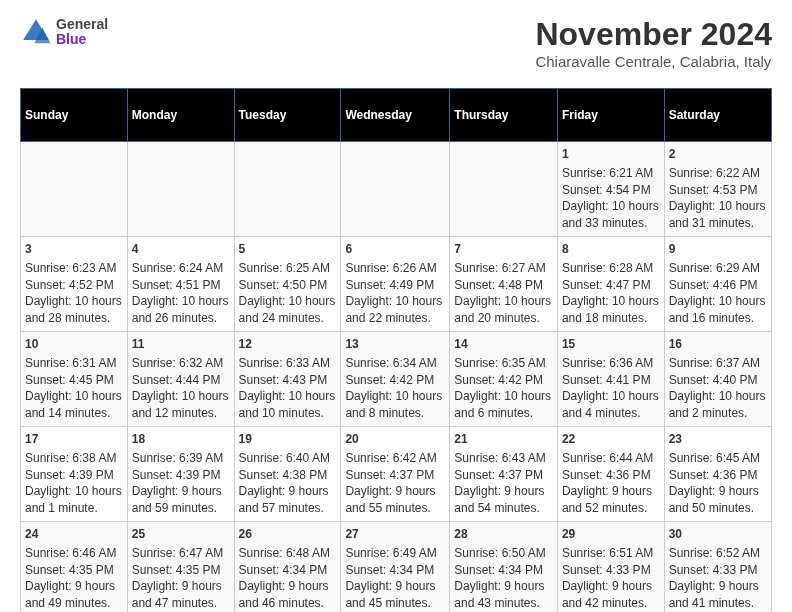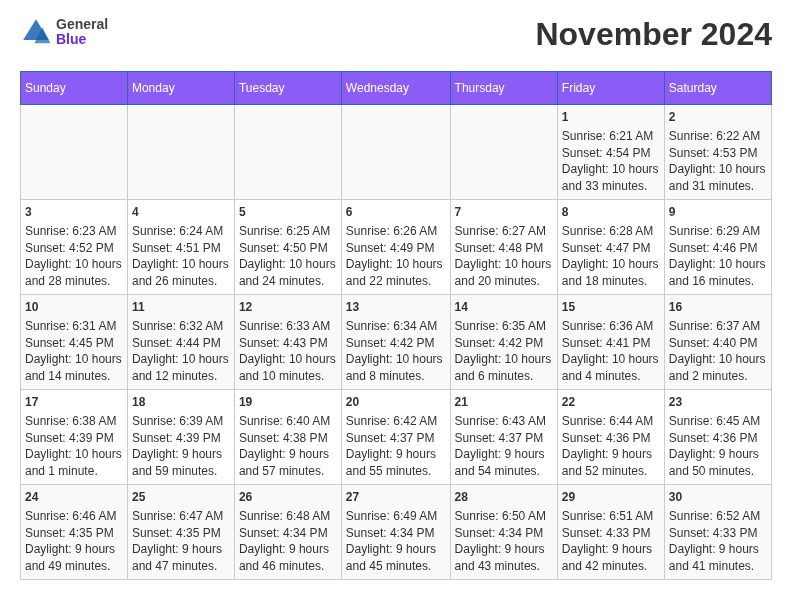--- a/index.html
+++ b/index.html
@@ -49,26 +49,26 @@
       font-size: 15px;
       font-weight: normal;
       color: #555;
     }
     table {
       width: 100%;
       border-collapse: collapse;
       font-size: 10.5px;
     }
     thead tr th {
-      background-color: #8b5cf6;
+      background-color: #000000;
       color: #fff;
-      padding: 9px 4px;
+      padding: 19px 4px;
       text-align: left;
       font-size: 12px;
-      font-weight: normal;
+      font-weight: bold;
       border: 1px solid #2d6aa0;
     }
     tbody tr td {
       border: 1px solid #ccc;
       padding: 4px 4px;
       vertical-align: top;
       width: 113px;
       min-height: 80px;
       background: #fff;
       color: #333;
@@ -100,20 +100,21 @@
         <polygon points="20,4 36,30 4,30" fill="#3a7bbf"></polygon>
         <polygon points="28,14 38,34 18,34" fill="#1a5fa0" opacity="0.7"></polygon>
       </svg>
       <div class="logo-text">
         <span>General</span>
         <span>Blue</span>
       </div>
     </div>
     <div class="title-block">
       <h1>November 2024</h1>
+      <h2>Chiaravalle Centrale, Calabria, Italy</h2>
     </div>
   </div>
 
   <table>
     <thead>
       <tr>
       <th>Sunday</th>
           <th>Monday</th>
           <th>Tuesday</th>
           <th>Wednesday</th>

